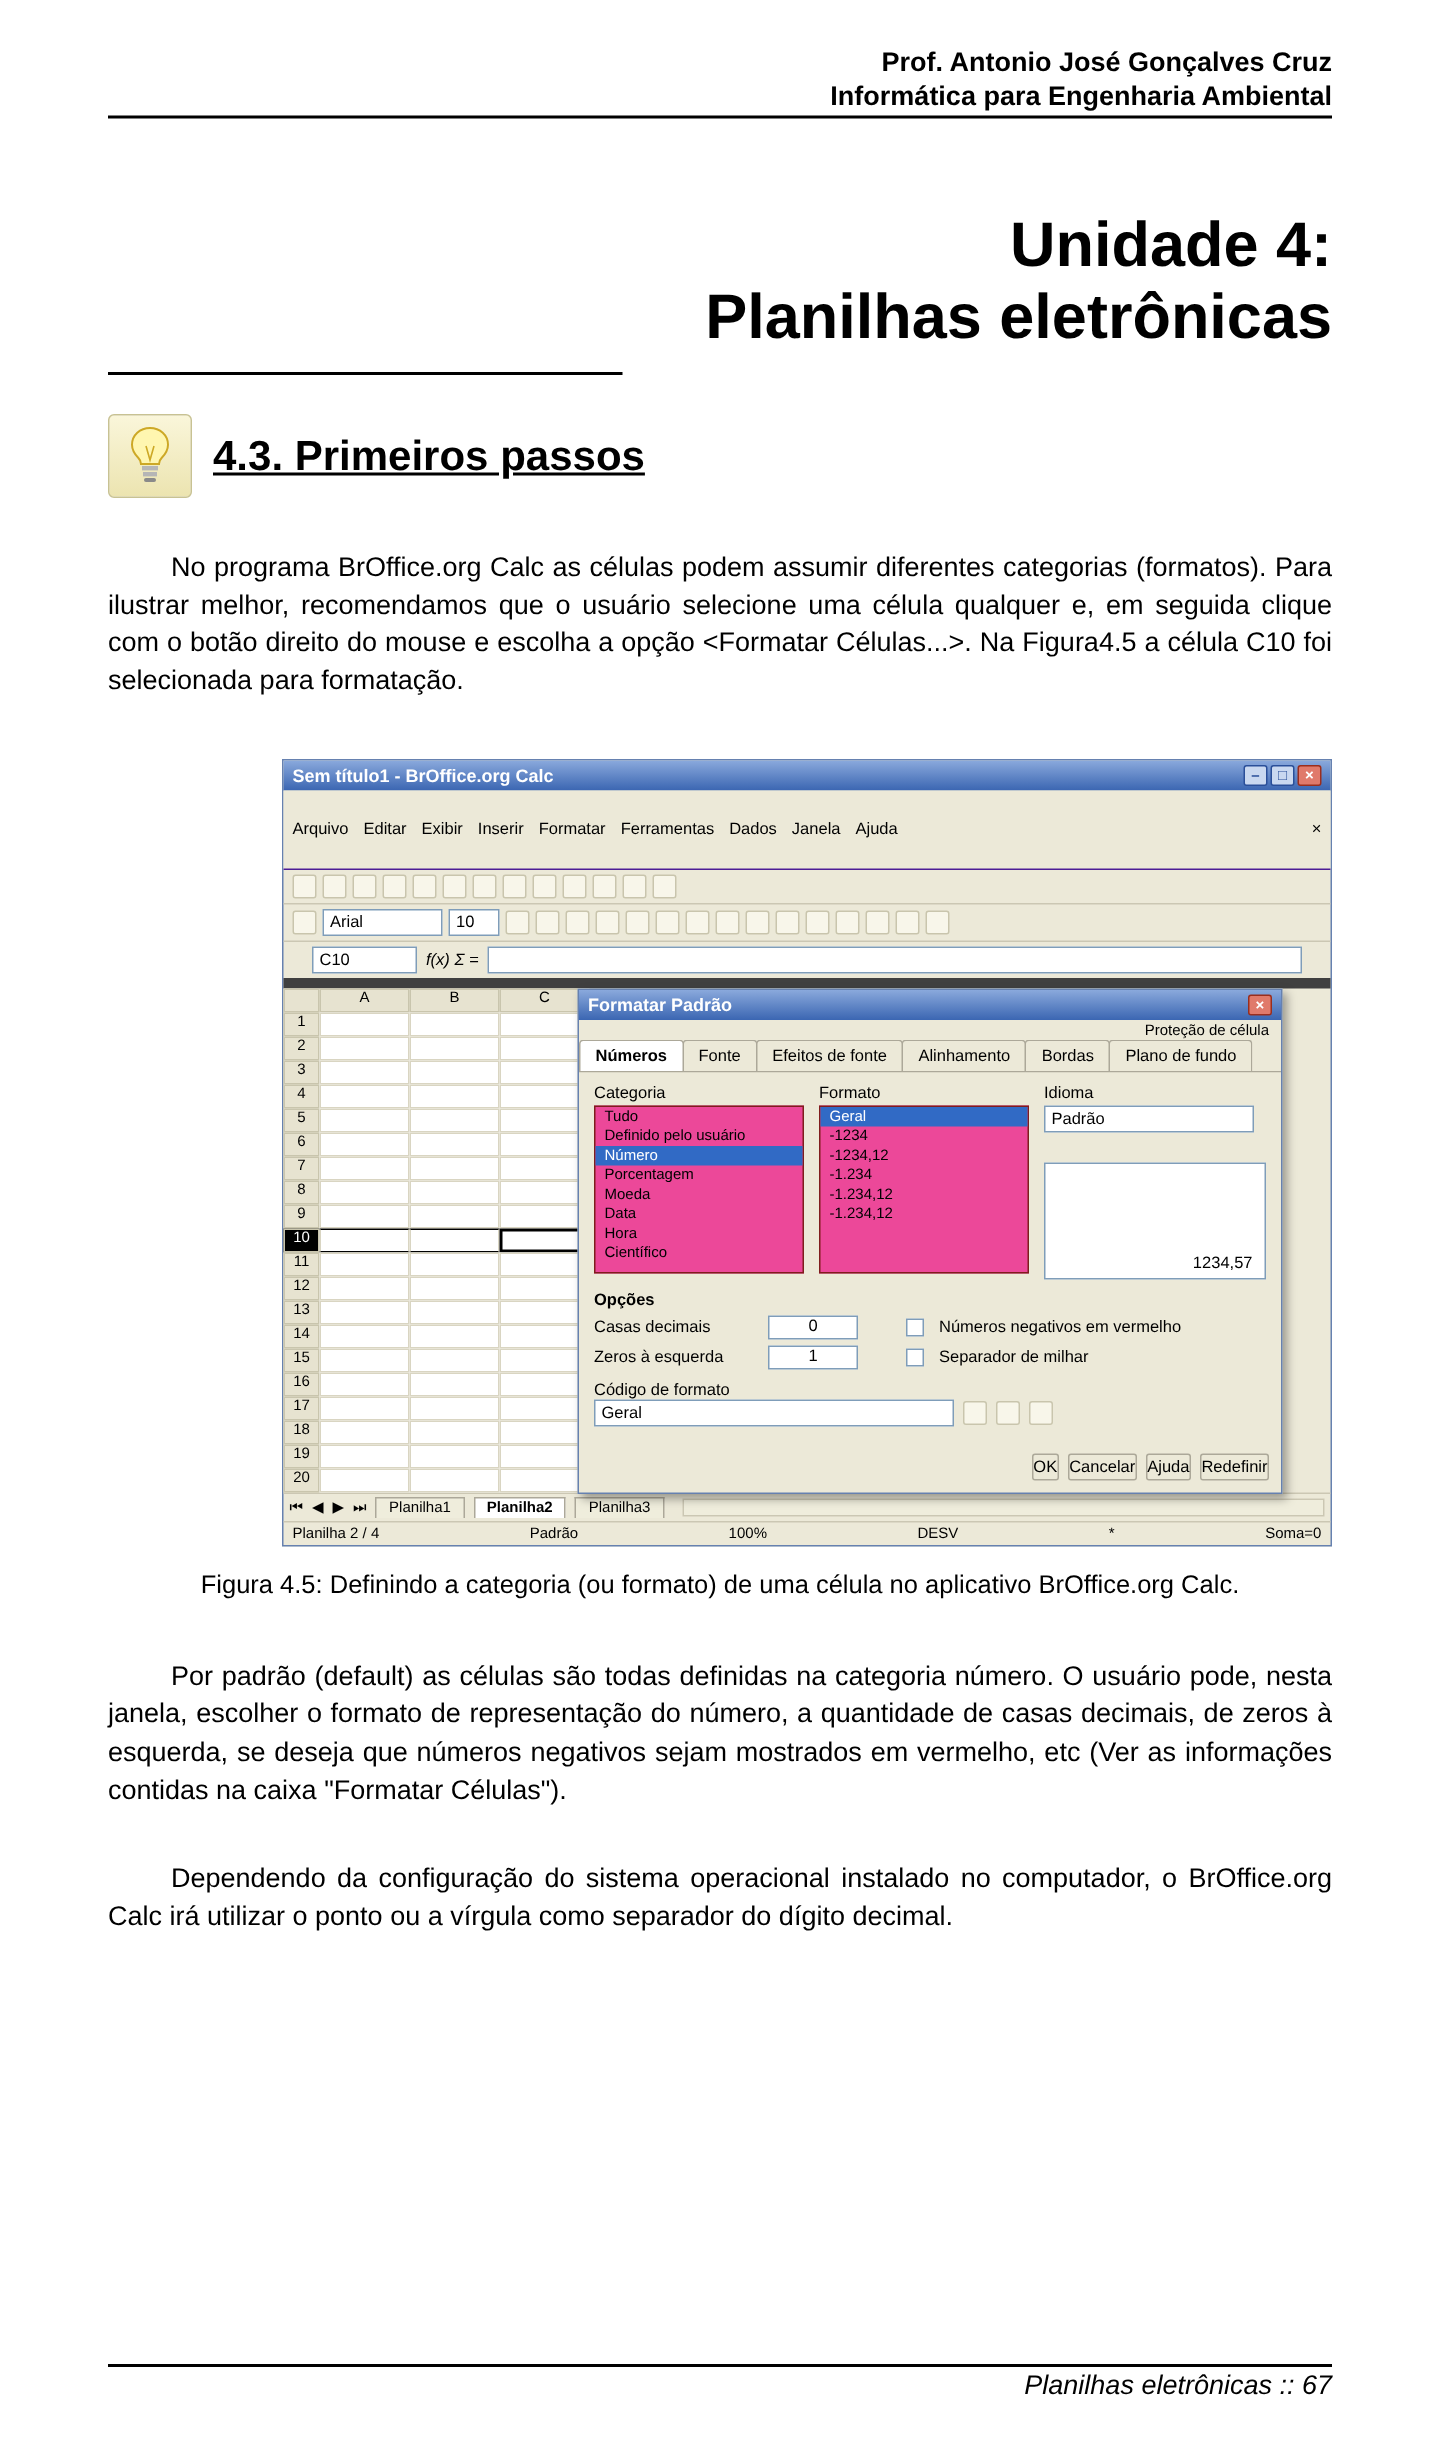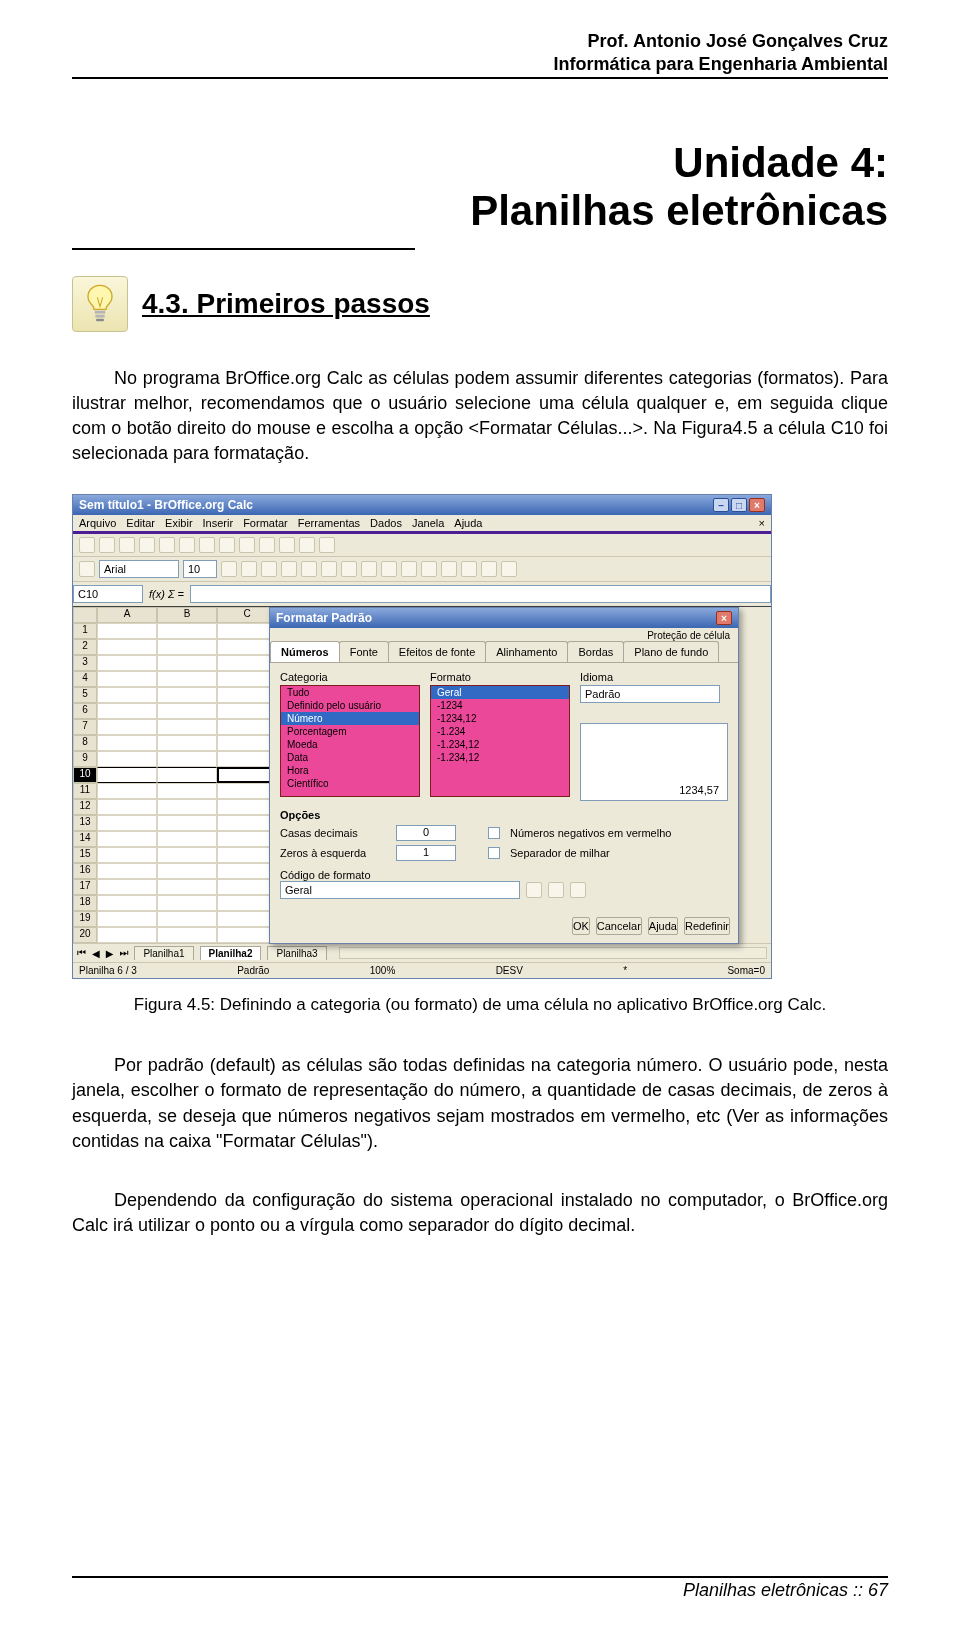--- a/index.html
+++ b/index.html
@@ -60,47 +60,47 @@
     font-weight: bold;
     text-decoration: underline;
   }
   .body-text {
     font-size: 18px;
     line-height: 1.4;
     margin-top: 10px;
     text-align: justify;
   }
   .body-text.indent { text-indent: 42px; margin-top: 34px; }
-  .fig-wrap { margin-top: 28px; display:flex; justify-content:flex-start; }
+  .fig-wrap { margin-top: 40px; display:flex; justify-content:flex-end; }
   .calc-window {
     width: 700px;
     background:#ece9d8;
     border:1px solid #6681b0;
     font-family: Tahoma, Arial, sans-serif;
     font-size:11px;
     color:#000;
   }
   .win-title {
     background: linear-gradient(#8aa9dc,#3b66b2);
     color:#fff;
     padding:3px 6px;
     display:flex;
     align-items:center;
     justify-content: space-between;
     font-weight:bold;
     font-size:12px;
   }
   .win-btns { display:flex; gap:2px;}
   .win-btn { width:16px; height:14px; background:#c9d8f0; border:1px solid #2a4f99; border-radius:2px; display:flex;align-items:center;justify-content:center;font-size:10px;color:#2a4f99;}
-  .menubar { display:flex; gap:10px; padding:2px 6px; background:#ece9d8; border-bottom:3px solid #4c1d95;}
+  .menubar { display:flex; gap:10px; padding:20px 6px; background:#ece9d8; border-bottom:1px solid #4c1d95;}
   .menubar span { cursor:default; }
   .toolbar-row { display:flex; gap:4px; padding:3px 6px; border-bottom:1px solid #cbc7b3; align-items:center; flex-wrap:wrap;}
   .tb-ico { width:16px; height:16px; background:#f8f6ea; border:1px solid #c9c5ad; border-radius:2px;}
   .tb-sel { height:18px; border:1px solid #7f9db9; background:#fff; padding:0 4px; display:flex;align-items:center; font-size:11px;}
-  .cellref-row { display:flex; padding:3px 0; gap:6px; align-items:center; border-bottom:1px solid #404040;}
+  .cellref-row { display:flex; padding:3px 19px; gap:6px; align-items:center; border-bottom:7px solid #404040;}
   .colheads { display:flex; }
   .colheads div, .rownum { background:#e7e3d0; border:1px solid #c9c5ad; text-align:center; }
   .colheads div { width:60px; height:16px; font-size:10px;}
   .sheet-body { display:flex;}
   .rownums { display:flex; flex-direction:column;}
   .rownum { width:24px; height:16px; font-size:10px;}
   .cells { position:relative; }
   .cells-grid { width:180px; }
   .cells-grid div.row { display:flex;}
   .cells-grid div.cell { width:60px; height:16px; border:1px solid #d9d5c2; background:#fff;}
@@ -480,21 +480,21 @@
         <span>⏮</span>
         <span>◀</span>
         <span>▶</span>
         <span>⏭</span>
         <div class="sheettab">Planilha1</div>
         <div class="sheettab active">Planilha2</div>
         <div class="sheettab">Planilha3</div>
         <div style="flex:1;border:1px solid #cbc7b3;height:12px;margin-left:6px;background:#efeddc;"></div>
       </div>
       <div class="statusbar">
-        <span>Planilha 6 / 3</span>
+        <span>Planilha 2 / 4</span>
         <span>Padrão</span>
         <span>100%</span>
         <span>DESV</span>
         <span>*</span>
         <span>Soma=0</span>
       </div>
     </div>
   </div>
 
   <p class="caption">Figura 4.5: Definindo a categoria (ou formato) de uma célula no aplicativo BrOffice.org Calc.</p>

